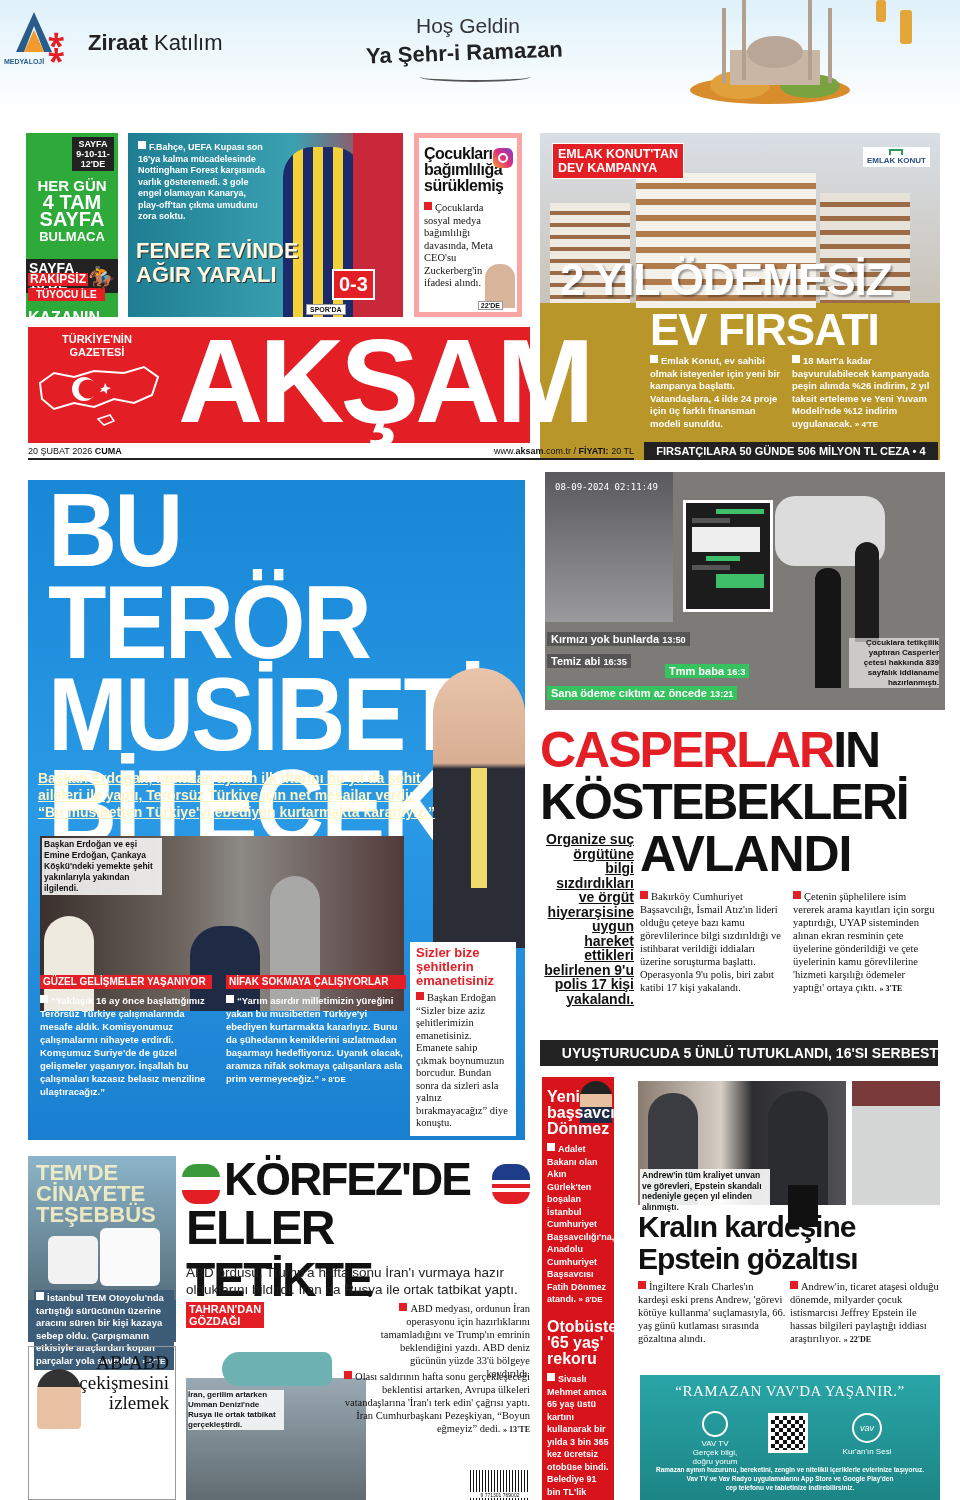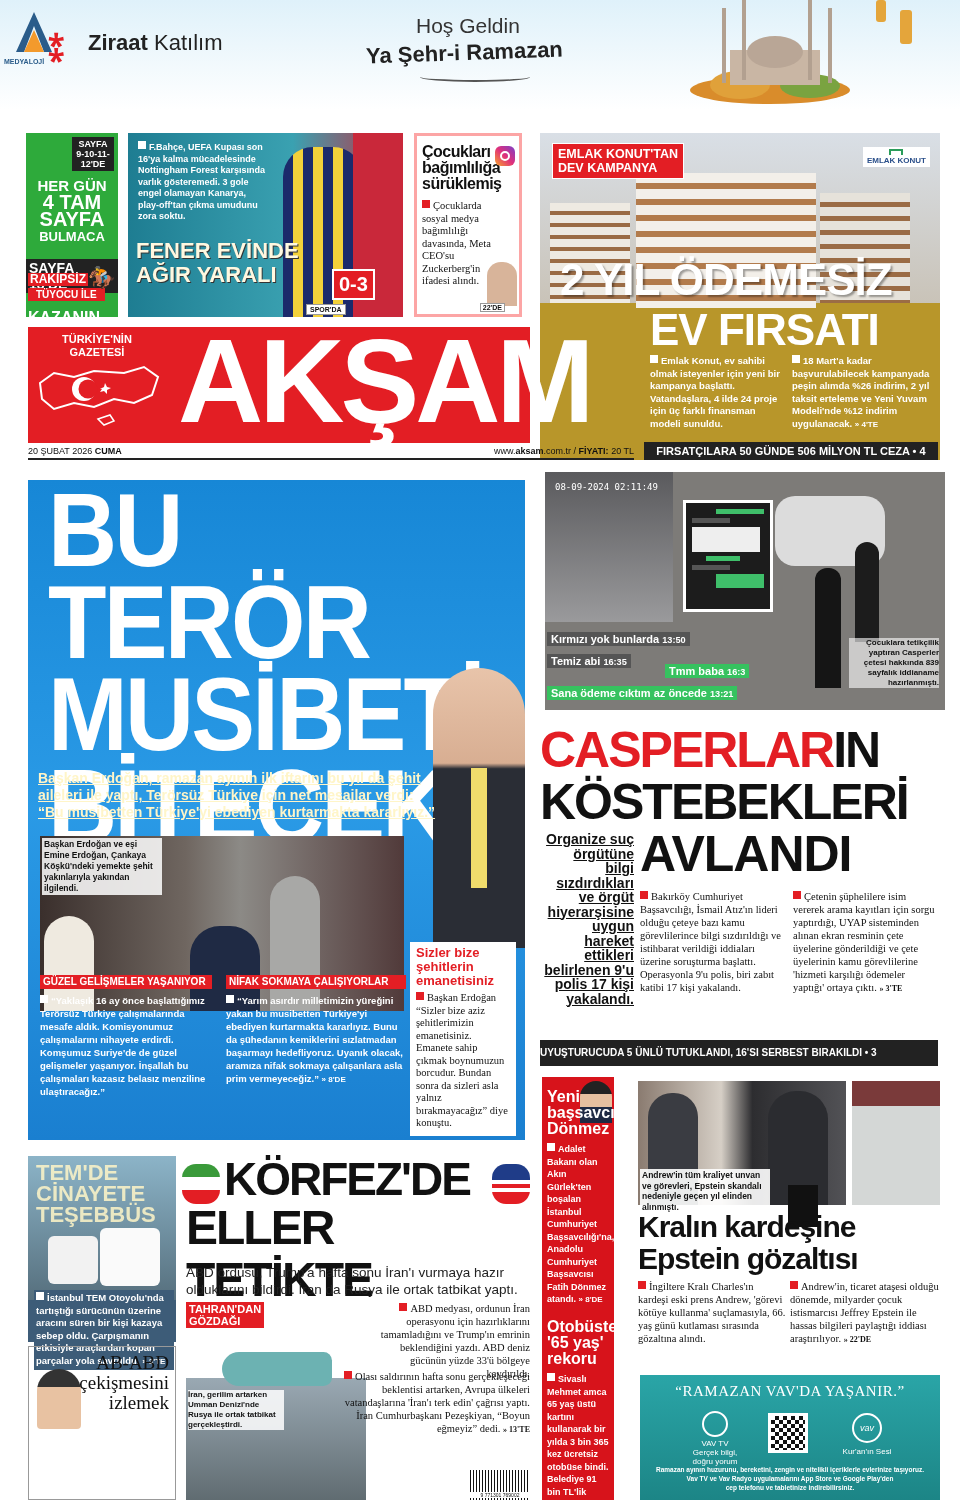--- a/index.html
+++ b/index.html
@@ -17,35 +17,35 @@
 #ziraat b{font-weight:bold}
 #ziraat-mark{left:48px;top:28px;width:20px;height:36px;color:#e31e24;font-size:30px;font-weight:bold;line-height:36px}
 #welcome1{left:416px;top:14px;font-size:21px;color:#333}
 #welcome2{left:366px;top:40px;font-size:22px;font-weight:bold;color:#222;transform:rotate(-2deg)}
 #mosque{left:660px;top:0;width:270px;height:105px}
 
 
 .promo{top:133px;height:184px}
 #puzzle{left:26px;width:92px;background:#2eaa3b;color:#fff;overflow:hidden}
 #football{left:128px;width:275px;background:linear-gradient(90deg,#1e7d92,#3aa1b1 60%,#c9283a);color:#fff;overflow:hidden}
-#instabox{left:414px;width:108px;border:3px solid #fca5a5;background:#fff;overflow:hidden}
+#instabox{left:414px;width:108px;border:5px solid #fca5a5;background:#fff;overflow:hidden}
 #emlak{left:540px;top:133px;width:400px;height:327px;background:linear-gradient(#d9dfe6 0,#c9c3b8 52%,#b8962a 52%,#b8962a 100%);overflow:hidden}
 
 
 #masthead{left:28px;top:327px;width:502px;height:116px;background:#e31e24}
 #datebar{left:28px;top:446px;width:606px;height:14px;font-size:9px;border-bottom:2px solid #222}
 
 
 #mainblue{left:28px;top:480px;width:497px;height:660px;background:linear-gradient(#1787d6,#2a9ae6 50%,#1a7fd0);overflow:hidden}
 #headline{left:20px;top:4px;color:#fff;font-size:104px;font-weight:bold;line-height:92px;letter-spacing:-3px;font-family:"Liberation Sans",sans-serif;transform:scaleX(0.92);transform-origin:left}
 
 
 #casper-img{left:545px;top:472px;width:400px;height:238px;background:#7d7b78;overflow:hidden}
 #casper-head{left:540px;top:724px;width:400px}
-#uyusturucu{left:540px;top:1040px;width:398px;height:26px;background:#222;color:#fff;font-size:10px;font-weight:bold;text-align:left;line-height:26px}
+#uyusturucu{left:540px;top:1040px;width:398px;height:26px;background:#222;color:#fff;font-size:14px;font-weight:bold;text-align:right;line-height:26px}
 
 
 #tem{left:28px;top:1156px;width:148px;height:144px;background:linear-gradient(#8cb4c8,#566f7d);overflow:hidden}
 #columnist{left:28px;top:1346px;width:148px;height:154px;border:1px solid #999}
 #korfez{left:180px;top:1152px;width:350px}
 #yeni{left:542px;top:1077px;width:72px;height:423px;background:#d7131b;color:#fff;overflow:hidden}
 #kralin{left:638px;top:1077px;width:302px}
 #vav{left:640px;top:1375px;width:300px;height:125px;background:linear-gradient(#2aa5a7,#1c8586);color:#fff;text-align:center}
 </style>
 </head>

